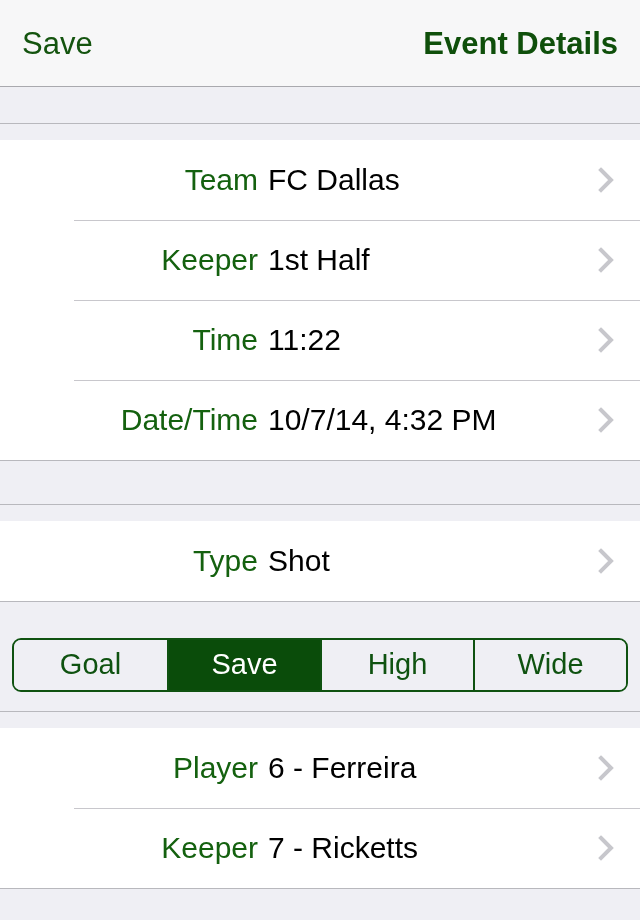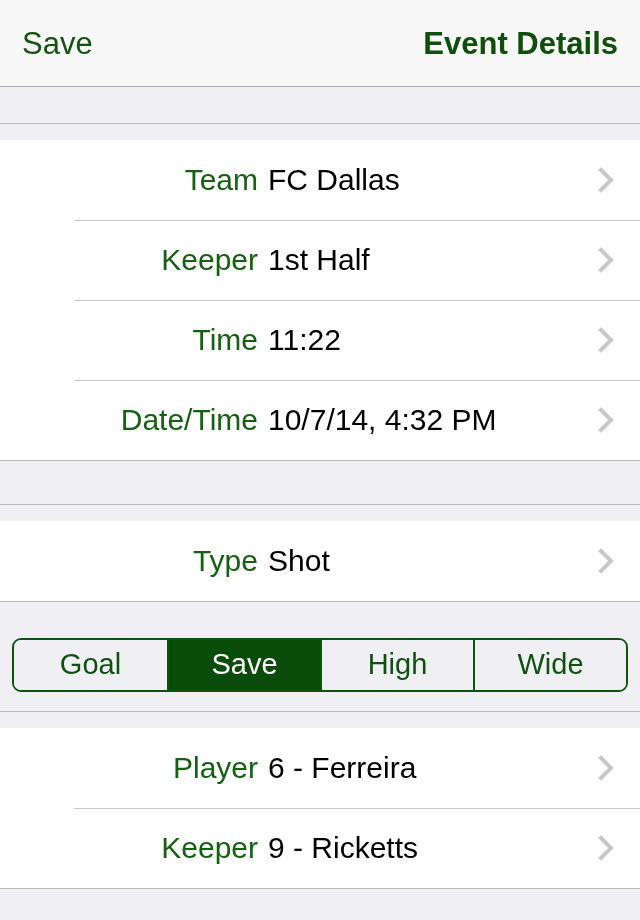--- a/index.html
+++ b/index.html
@@ -265,21 +265,21 @@
       <div class="row-value">6 - Ferreira</div>
       <span class="chevron">
         <svg width="18" height="30" viewBox="0 0 18 30">
             <polyline points="3,5 13,15 3,25" fill="none" stroke="#c7c7cc" stroke-width="4" stroke-linecap="square" stroke-linejoin="miter"></polyline>
           </svg>
       </span>
     </div>
 
     <div class="row">
       <div class="row-label">Keeper</div>
-      <div class="row-value">9 - Ricketts</div>
+      <div class="row-value">7 - Ricketts</div>
       <span class="chevron">
         <svg width="18" height="30" viewBox="0 0 18 30">
             <polyline points="3,5 13,15 3,25" fill="none" stroke="#c7c7cc" stroke-width="4" stroke-linecap="square" stroke-linejoin="miter"></polyline>
           </svg>
       </span>
     </div>
 
   </div>
 
   <div class="sec-header">

